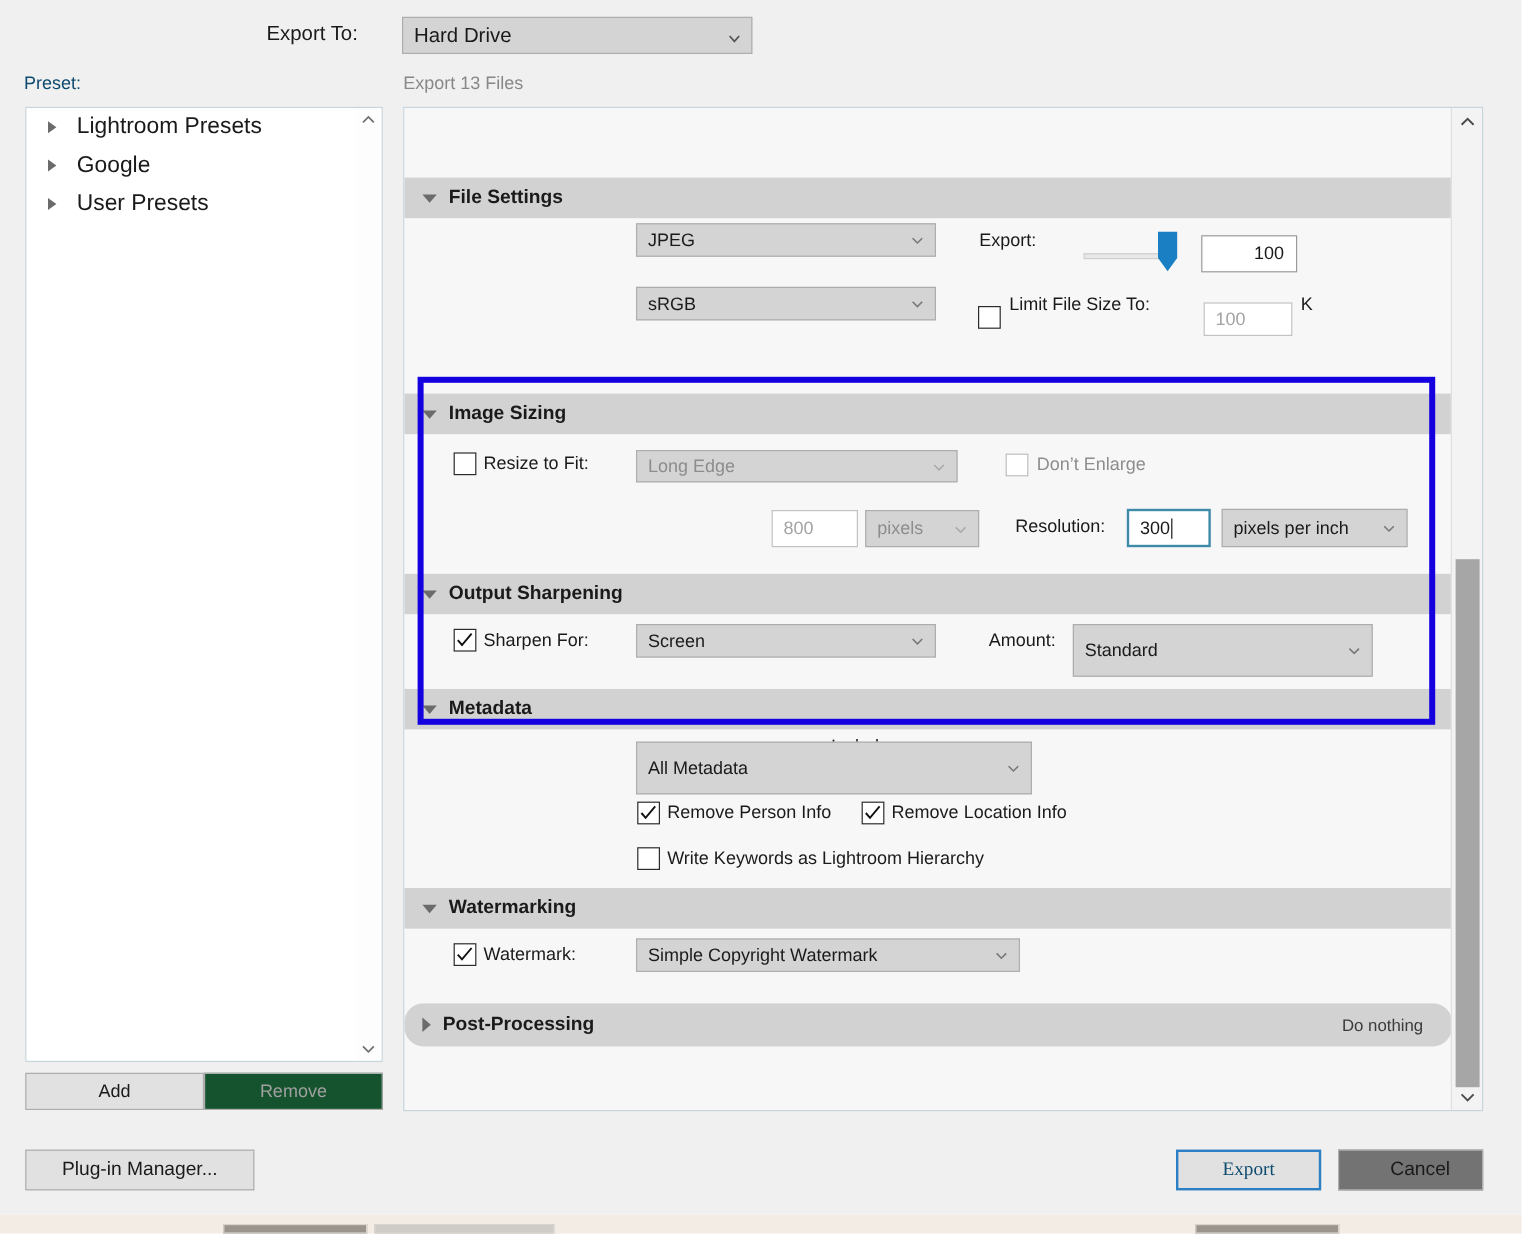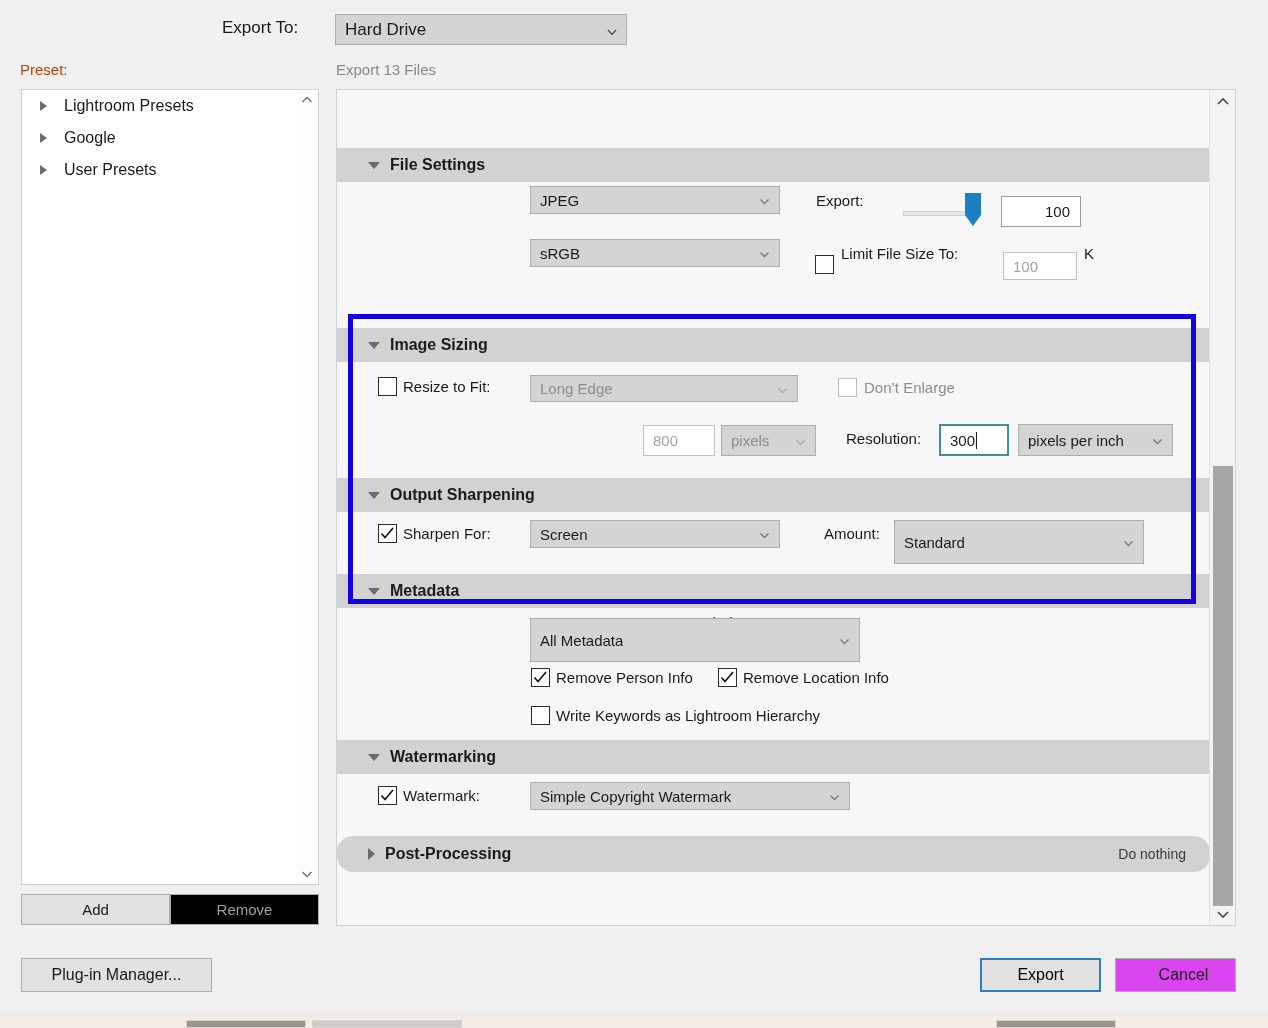--- a/index.html
+++ b/index.html
@@ -69,36 +69,36 @@
     left: 335px; top: 8px;
     width: 292px; height: 31px;
     font-size: 17px;
   }
 
   
   .preset-caption {
     position: absolute;
     left: 20px; top: 61px;
     font-size: 15px;
-    color: #c2410c;
+    color: #0c4a6e;
   }
   #preset-list {
     position: absolute;
     left: 21px; top: 89px;
     width: 298px; height: 796px;
     background: #ffffff;
     border: 1px solid #c8d4dd;
     box-sizing: border-box;
   }
   .preset-item {
     display: flex;
     align-items: center;
     height: 32px;
     padding-left: 18px;
-    font-size: 16px;
+    font-size: 19px;
     color: #1a1a1a;
   }
   .preset-item .tri {
     width: 0; height: 0;
     border-top: 5px solid transparent;
     border-bottom: 5px solid transparent;
     border-left: 7px solid #6b6b6b;
     margin-right: 17px;
   }
   #preset-scroll {
@@ -120,21 +120,21 @@
   }
   .pbtn {
     flex: 1;
     border: 1px solid #adadad;
     background: #e1e1e1;
     font-size: 15px;
     color: #1a1a1a;
     display: flex; align-items: center; justify-content: center;
     box-sizing: border-box;
   }
-  .pbtn.disabled { color: #a0a0a0; background: #000000; }
+  .pbtn.disabled { color: #a0a0a0; background: #14532d; }
 
   
   .export-count {
     position: absolute;
     left: 336px; top: 61px;
     font-size: 15px;
     color: #888888;
   }
   #settings-panel {
     position: absolute;
@@ -166,21 +166,21 @@
     width: 20px;
     height: 440px;
     background: #a6a6a6;
   }
 
   .sec-header {
     height: 34px;
     background: #d2d2d2;
     display: flex;
     align-items: center;
-    padding-left: 31px;
+    padding-left: 15px;
     font-weight: bold;
     font-size: 16px;
     color: #1a1a1a;
   }
   .sec-header .tri-down {
     width: 0; height: 0;
     border-left: 6px solid transparent;
     border-right: 6px solid transparent;
     border-top: 7px solid #6b6b6b;
     margin-right: 10px;
@@ -261,29 +261,30 @@
     font-size: 16px; color: #1a1a1a;
     box-sizing: border-box;
   }
   #export-btn {
     position: absolute;
     left: 980px; top: 958px;
     width: 121px; height: 34px;
     border: 2px solid #2b7fc4;
     background: #e1e1e1;
     display: flex; align-items: center; justify-content: center;
-    font-size: 16px; color: #000000;
-    box-sizing: border-box;
+    font-size: 16px; color: #0c4a6e;
+    box-sizing: border-box;
+    font-family: Liberation Serif, serif;
   }
   #cancel-btn {
     position: absolute;
     left: 1115px; top: 958px;
     width: 121px; height: 34px;
     border: 1px solid #adadad;
-    background: #d946ef;
+    background: #737373;
     display: flex; align-items: center; justify-content: center;
     font-size: 16px; color: #1a1a1a;
     box-sizing: border-box;
     padding-left: 16px;
   }
 
   
   #taskbar {
     position: absolute;
     left: 0; top: 1012px;

